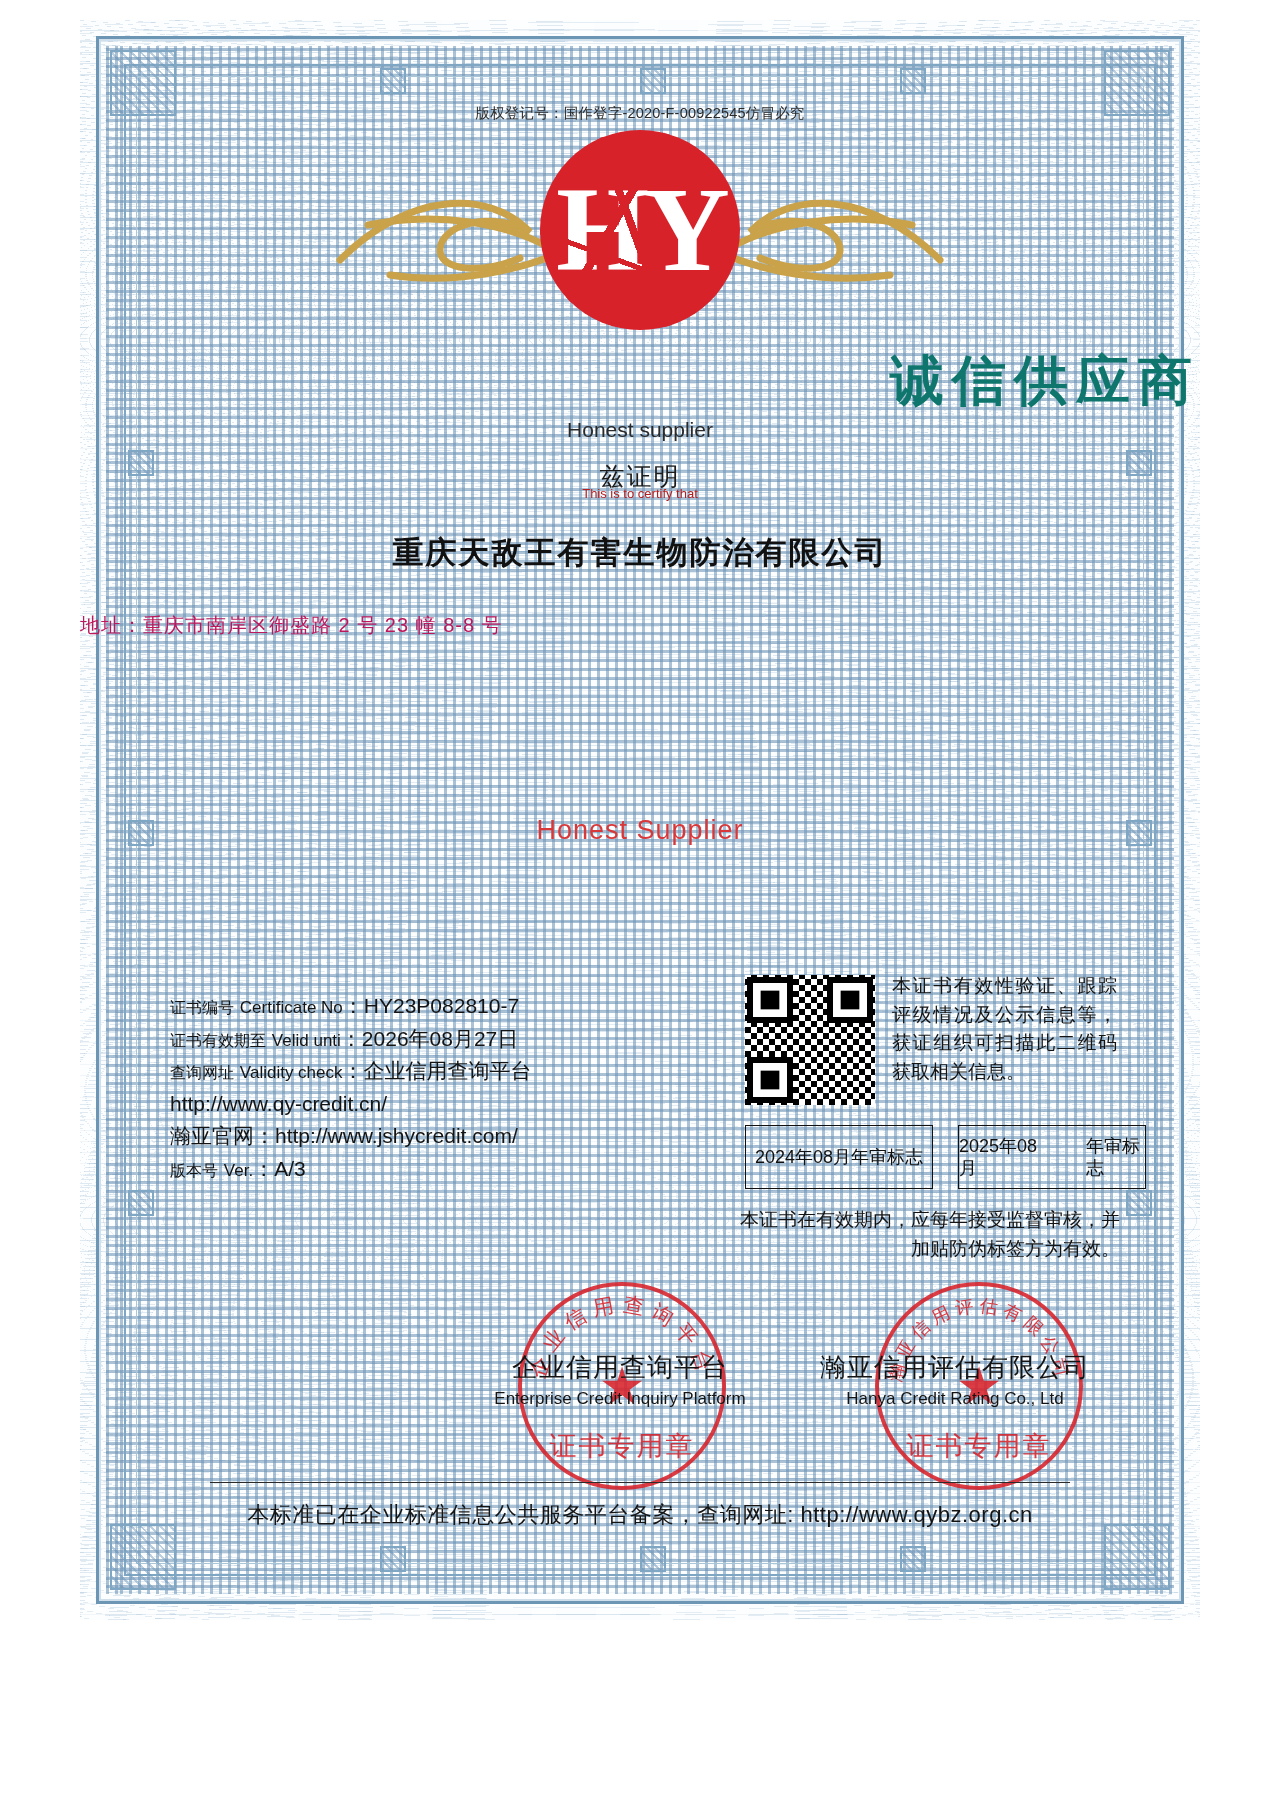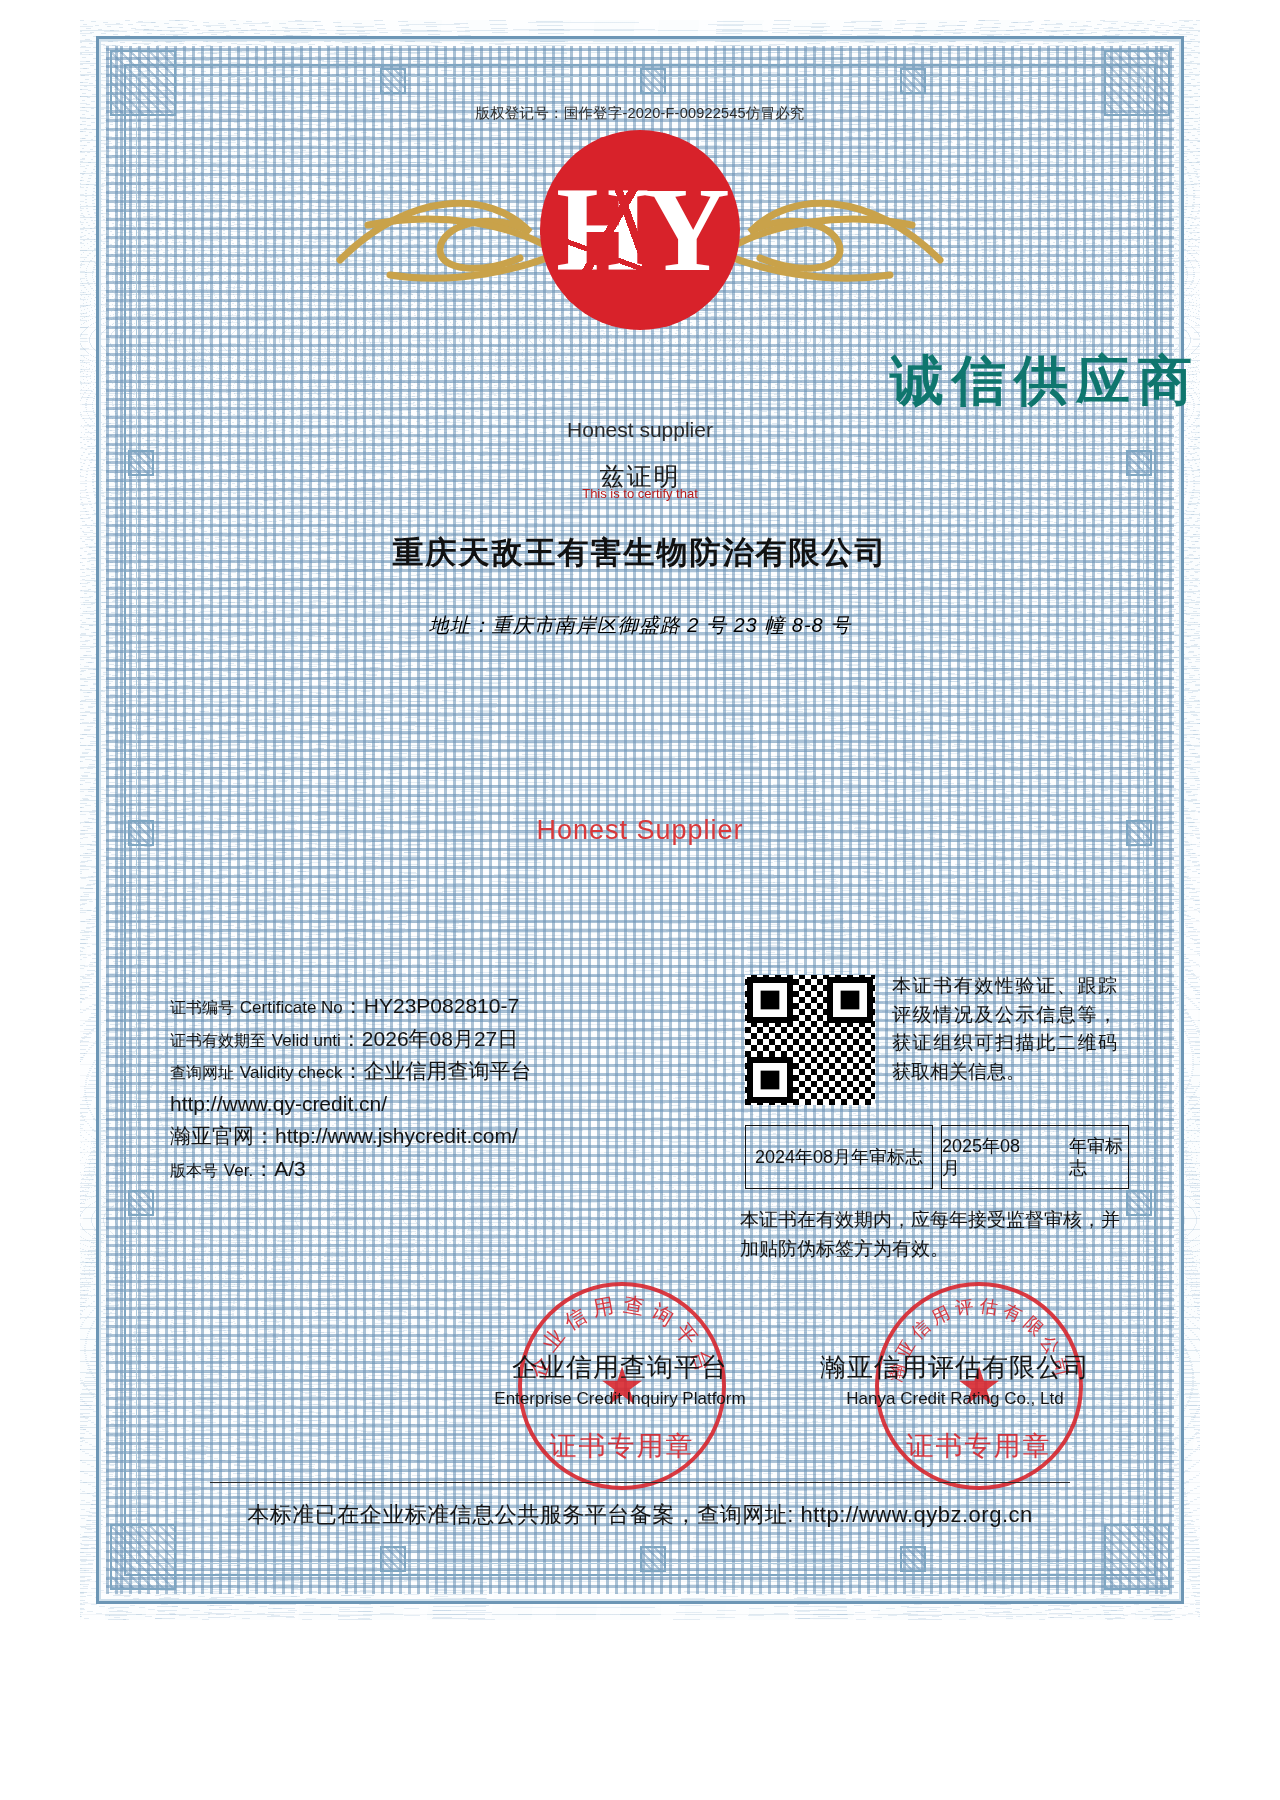--- a/index.html
+++ b/index.html
@@ -241,25 +241,24 @@
     width: 100%;
     text-align: center;
     font-size: 20px;
     color: #1b1b1b;
     letter-spacing: 1px;
   }
   .company-addr {
     position: absolute;
     top: 592px;
     width: 100%;
-    text-align: center;
+    text-align: left;
     font-size: 20px;
-    color: #000000;
+    color: #be185d;
     letter-spacing: 1px;
-    font-style: italic;
   }
 
   .award-cn {
     position: absolute;
     top: 735px;
     width: 100%;
     text-align: center;
     font-size: 46px;
     font-weight: bold;
     color: #d8222a;
@@ -342,31 +341,31 @@
     height: 62px;
     border: 1.5px solid #111;
     display: flex;
     flex-direction: row;
     align-items: center;
     justify-content: center;
     font-size: 18px;
     color: #111;
     line-height: 1.25;
   }
-  .stamp-box + .stamp-box { margin-left: 8px; gap: 48px; }
+  .stamp-box + .stamp-box { margin-left: 25px; gap: 48px; }
 
   .audit-note {
     position: absolute;
     left: 660px;
     top: 1185px;
     width: 380px;
     font-size: 19px;
     line-height: 1.55;
     color: #141414;
-    text-align: left;
+    text-align: right;
   }
 
   
   .seal {
     position: absolute;
     width: 200px;
     height: 200px;
     border: 4px solid #d8222a;
     border-radius: 50%;
     opacity: .88;

